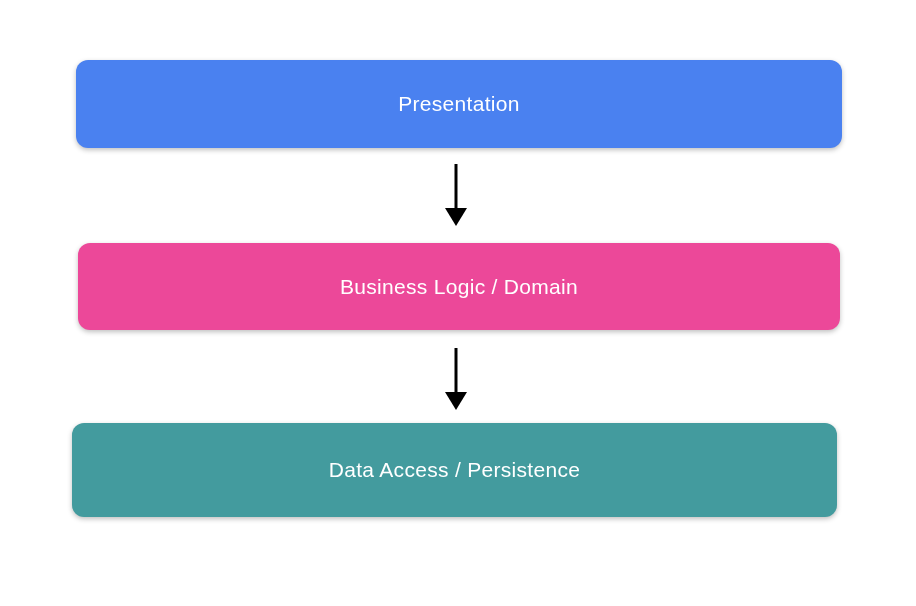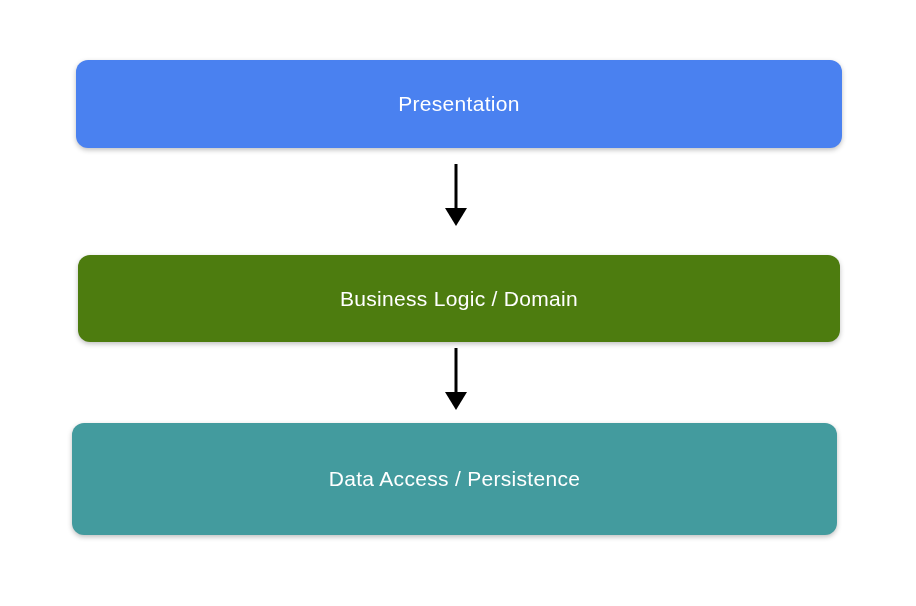--- a/index.html
+++ b/index.html
@@ -39,21 +39,21 @@
   .box-business {
     left: 78px;
     top: 243px;
     width: 762px;
     height: 87px;
   }
   .box-data {
     left: 72px;
     top: 423px;
     width: 765px;
-    height: 112px;
+    height: 94px;
   }
   .arrow {
     position: absolute;
     width: 26px;
     height: 64px;
   }
   .arrow-1 {
     left: 443px;
     top: 163px;
   }
@@ -69,21 +69,21 @@
 
   <div class="layer-box box-presentation" style="background-color: rgb(74, 129, 240);">
     <span class="layer-label">Presentation</span>
   </div>
 
   <svg class="arrow arrow-1" viewBox="0 0 26 64">
     <line x1="13" y1="1" x2="13" y2="47" stroke-width="3" stroke="#000000"></line>
     <polygon points="2,45 24,45 13,63" fill="#000000"></polygon>
   </svg>
 
-  <div class="layer-box box-business" style="background-color: #4d7c0f; margin-top: 12px;">
+  <div class="layer-box box-business" style="background-color: #ec4899;">
     <span class="layer-label">Business Logic / Domain</span>
   </div>
 
   <svg class="arrow arrow-2" viewBox="0 0 26 64">
     <line x1="13" y1="1" x2="13" y2="47" stroke-width="3" stroke="#000000"></line>
     <polygon points="2,45 24,45 13,63" fill="#000000"></polygon>
   </svg>
 
   <div class="layer-box box-data" style="background-color: rgb(67, 155, 158);">
     <span class="layer-label">Data Access / Persistence</span>

